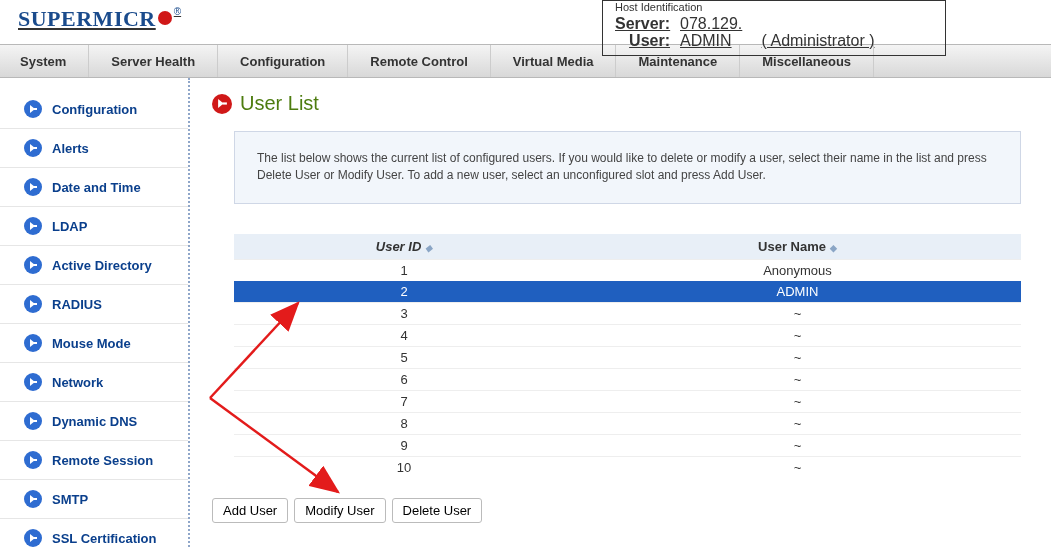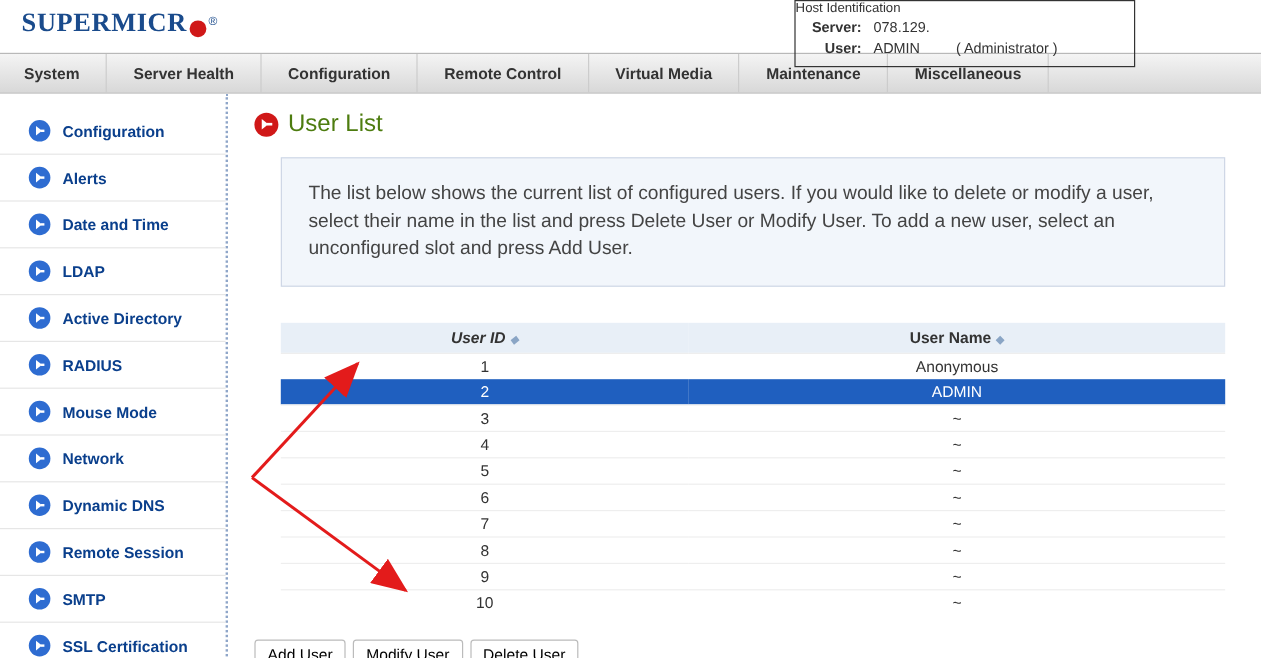--- a/index.html
+++ b/index.html
@@ -1,27 +1,27 @@
 <!DOCTYPE html>
 <html><head>
 <meta charset="utf-8">
 <style>
 * { margin: 0; padding: 0; box-sizing: border-box; }
 body { font-family: Arial, Helvetica, sans-serif; font-size: 13px; color: #333; background: #fff; width: 1051px; }
 
 
 .header { position: relative; height: 44px; }
-.logo { position: absolute; left: 18px; top: 6px; display: flex; align-items: flex-end; }
+.logo { position: absolute; left: 18px; top: 6px; display: flex; align-items: center; text-decoration: underline; }
 .logo-text { font-family: "Times New Roman", serif; font-size: 22px; font-weight: bold; color: #1a4b8c; letter-spacing: 0.5px; }
 .logo-dot { width: 14px; height: 14px; background: #d01818; border-radius: 50%; margin-left: 2px; position: relative; top: -1px; }
 .logo-reg { font-size: 10px; color: #1a4b8c; position: relative; top: -8px; margin-left: 2px; }
 
-.host-box { position: absolute; right: 105px; top: 0; border: 1px solid #333; padding: 2px 12px 6px 0; width: 284px; }
+.host-box { position: absolute; right: 105px; top: 0; border: 1px solid #333; padding: 2px 12px 6px 12px; width: 344px; }
 .host-title { font-size: 11px; position: relative; top: -2px; }
-.host-row { display: flex; font-size: 12px; line-height: 17px; }
+.host-row { display: flex; font-size: 16px; line-height: 17px; text-decoration: underline; }
 .host-label { font-weight: bold; width: 55px; text-align: right; margin-right: 10px; }
 .host-val { }
 .host-role { margin-left: 30px; }
 
 
 .topnav { background: linear-gradient(#f4f4f4, #d8d8d8); border-top: 1px solid #b8b8b8; border-bottom: 1px solid #b8b8b8; display: flex; height: 34px; margin-top: 0; }
 .topnav-item { padding: 0 22px; line-height: 33px; font-size: 13px; font-weight: bold; color: #333; border-right: 1px solid #ccc; cursor: pointer; }
 .topnav-item:first-child { padding-left: 20px; }
 
 
@@ -31,21 +31,21 @@
 .sb-icon { width: 18px; height: 18px; border-radius: 50%; background: #2e6cd1; display: flex; align-items: center; justify-content: center; margin-right: 10px; flex-shrink: 0; }
 .sb-icon svg { width: 10px; height: 10px; }
 .sb-label { color: #0a3f8c; font-weight: bold; font-size: 13px; }
 
 .main { flex: 1; padding: 14px 30px 20px 22px; }
 .page-title { display: flex; align-items: center; margin-bottom: 16px; }
 .pt-icon { width: 20px; height: 20px; border-radius: 50%; background: #d01818; display: flex; align-items: center; justify-content: center; margin-right: 8px; }
 .pt-icon svg { width: 11px; height: 11px; }
 .pt-text { font-size: 20px; color: #4d7c0f; }
 
-.infobox { border: 1px solid #cfd7e6; background: #f2f6fb; padding: 18px 22px; margin: 0 0 30px 22px; font-size: 16px; line-height: 1.45; color: #444; }
+.infobox { border: 1px solid #cfd7e6; background: #f2f6fb; padding: 18px 22px; margin: 0 0 30px 22px; font-size: 12px; line-height: 1.45; color: #444; }
 
 .table-wrap { margin-left: 22px; }
 .utable { width: 100%; border-collapse: collapse; }
 .utable th { background: #e8eff7; font-size: 13px; font-weight: bold; padding: 5px 6px; text-align: center; }
 .utable th .sort { color: #8aa5c5; font-size: 9px; margin-left: 4px; }
 .col-id { width: 340px; font-style: italic; }
 .utable td { padding: 3px 6px; text-align: center; font-size: 13px; border-top: 1px solid #eee; }
 .utable tr.selected td { background: #1f5fbf; color: #fff; border-top: none; }
 
 .btns { margin: 20px 0 0 0; display: flex; gap: 6px; }

